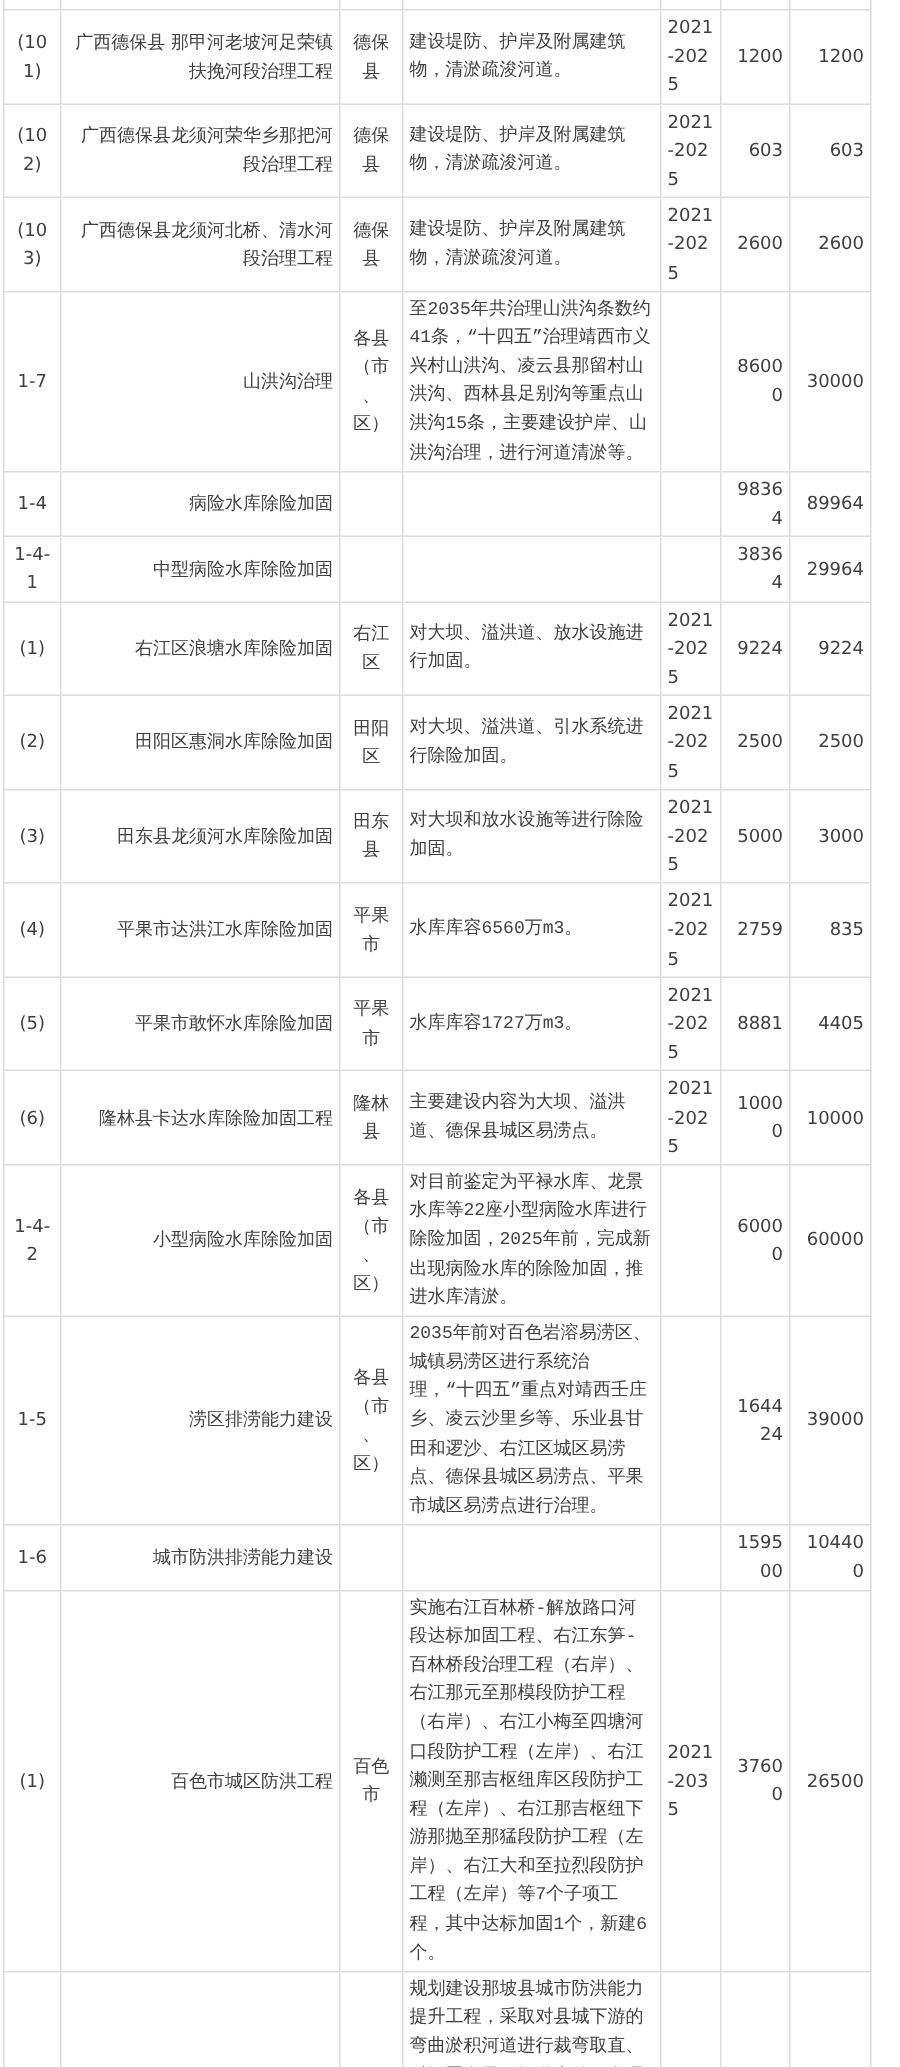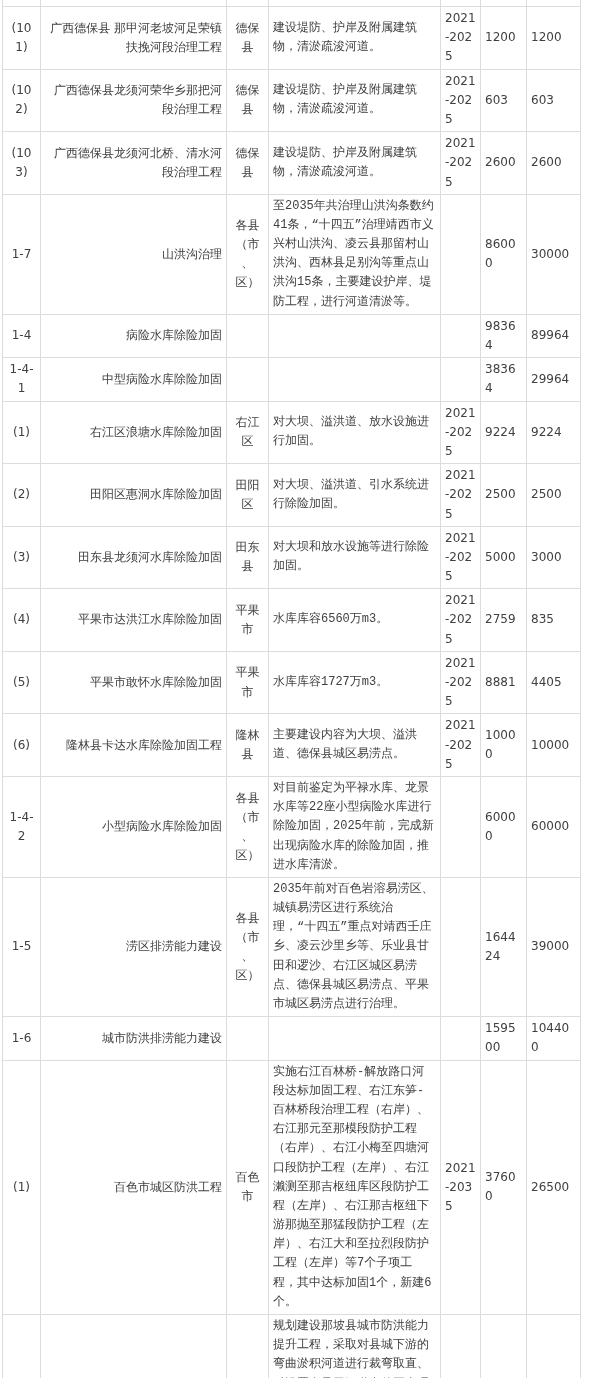--- a/index.html
+++ b/index.html
@@ -50,21 +50,21 @@
   td.c-content {
     text-align: left;
     padding: 3px 6px;
     font-family: Liberation Mono, monospace;
   }
   td.c-years {
     text-align: left;
     padding: 2px 2px 2px 4px;
   }
   td.c-num {
-    text-align: left;
+    text-align: right;
     word-break: break-all;
     padding: 2px 2px 2px 4px;
   }
   tr.spacer-row td {
     border-top: none;
     height: 6px;
     padding: 0;
   }
 </style>
 </head>
@@ -115,21 +115,21 @@
     <td class="c-loc">德保县</td>
     <td class="c-content">建设堤防、护岸及附属建筑物，清淤疏浚河道。</td>
     <td class="c-years">2021-2025</td>
     <td class="c-num">2600</td>
     <td class="c-num">2600</td>
   </tr>
         <tr>
     <td class="c-seq">1-7</td>
     <td class="c-name">山洪沟治理</td>
     <td class="c-loc">各县（市、区）</td>
-    <td class="c-content">至2035年共治理山洪沟条数约41条，“十四五”治理靖西市义兴村山洪沟、凌云县那留村山洪沟、西林县足别沟等重点山洪沟15条，主要建设护岸、堤防工程，进行河道清淤等。</td>
+    <td class="c-content">至2035年共治理山洪沟条数约41条，“十四五”治理靖西市义兴村山洪沟、凌云县那留村山洪沟、西林县足别沟等重点山洪沟15条，主要建设护岸、山洪沟治理，进行河道清淤等。</td>
     <td class="c-years"></td>
     <td class="c-num">86000</td>
     <td class="c-num">30000</td>
   </tr>
         <tr>
     <td class="c-seq">1-4</td>
     <td class="c-name">病险水库除险加固</td>
     <td class="c-loc"></td>
     <td class="c-content"></td>
     <td class="c-years"></td>

